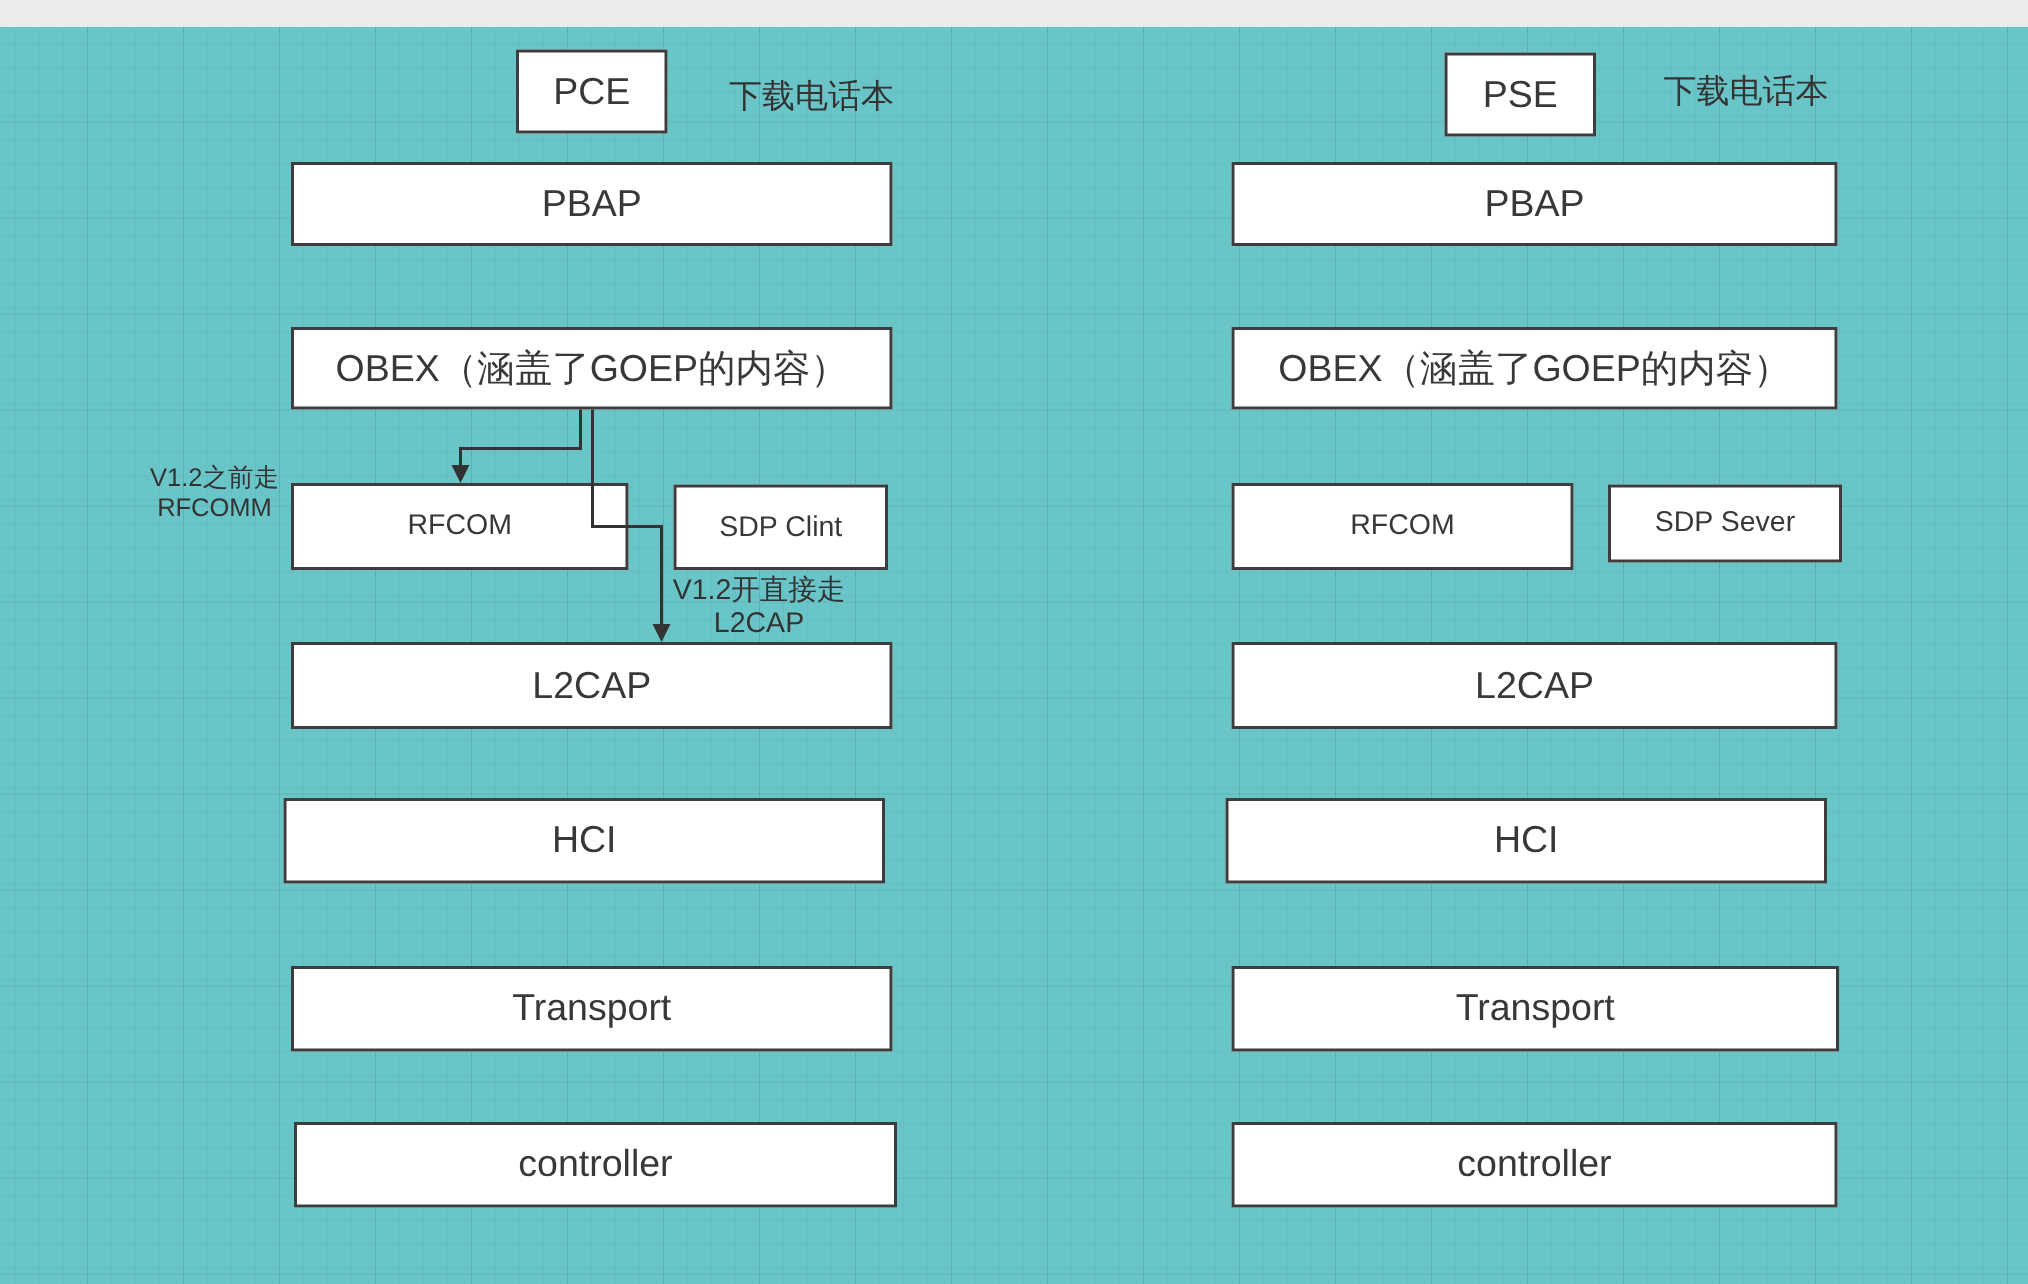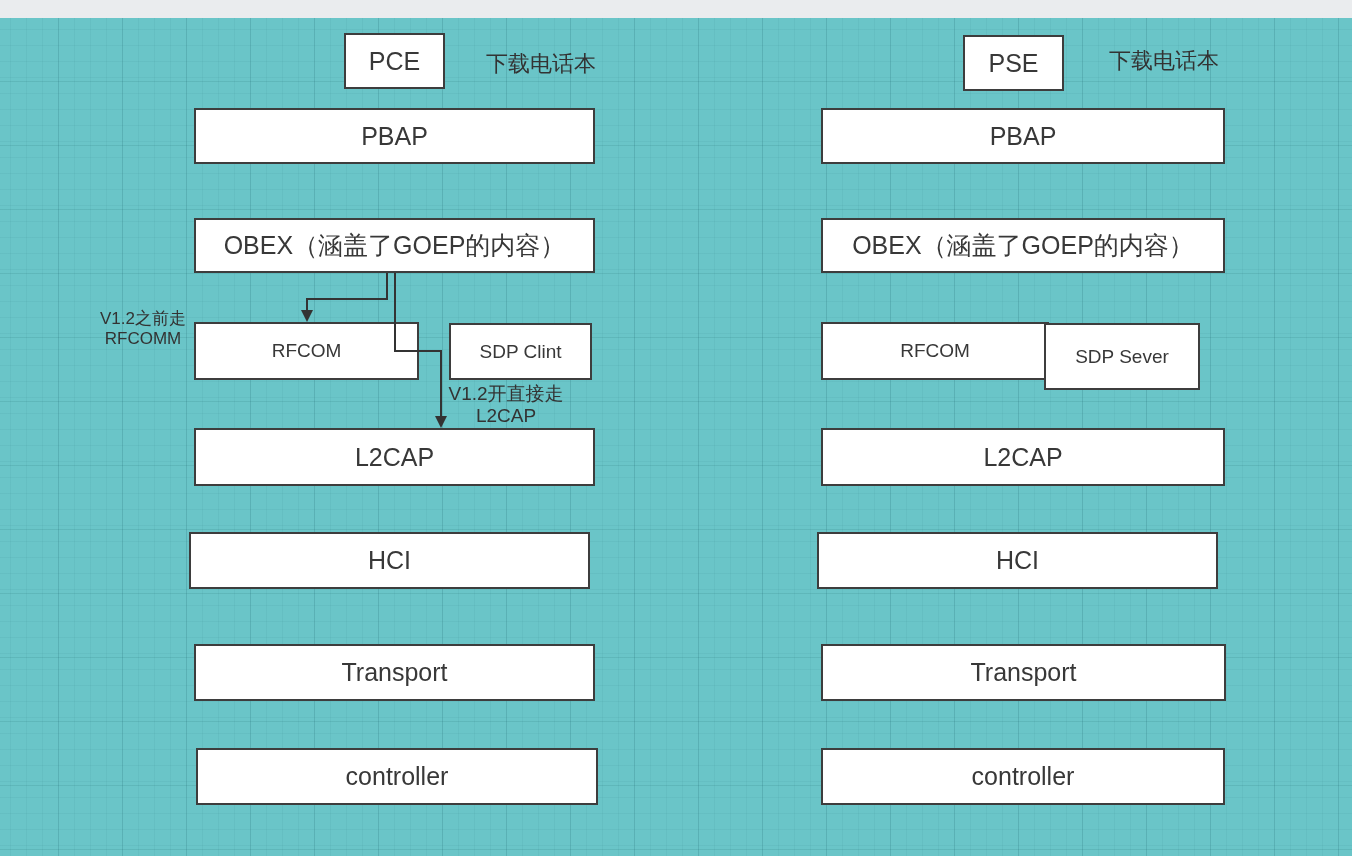--- a/index.html
+++ b/index.html
@@ -87,21 +87,21 @@
 
     <div class="bx" style="left:963px;top:17px;width:101px;height:56px">PSE</div>
     <div class="note role" style="left:1093px;top:28px;">下载电话本</div>
 
     <div class="bx" style="left:821px;top:90px;width:404px;height:56px">PBAP</div>
 
     <div class="bx" style="left:821px;top:200px;width:404px;height:55px">OBEX（涵盖了GOEP的内容）</div>
 
     <div class="bx small" style="left:821px;top:304px;width:228px;height:58px">RFCOM</div>
 
-    <div class="bx small" style="left:1044px;top:305px;width:156px;height:67px">SDP Sever</div>
+    <div class="bx small" style="left:1072px;top:305px;width:156px;height:52px">SDP Sever</div>
 
     <div class="bx" style="left:821px;top:410px;width:404px;height:58px">L2CAP</div>
 
     <div class="bx" style="left:817px;top:514px;width:401px;height:57px">HCI</div>
 
     <div class="bx" style="left:821px;top:626px;width:405px;height:57px">Transport</div>
 
     <div class="bx" style="left:821px;top:730px;width:404px;height:57px">controller</div>
 
     <svg id="wires" viewBox="0 0 1352 838">

